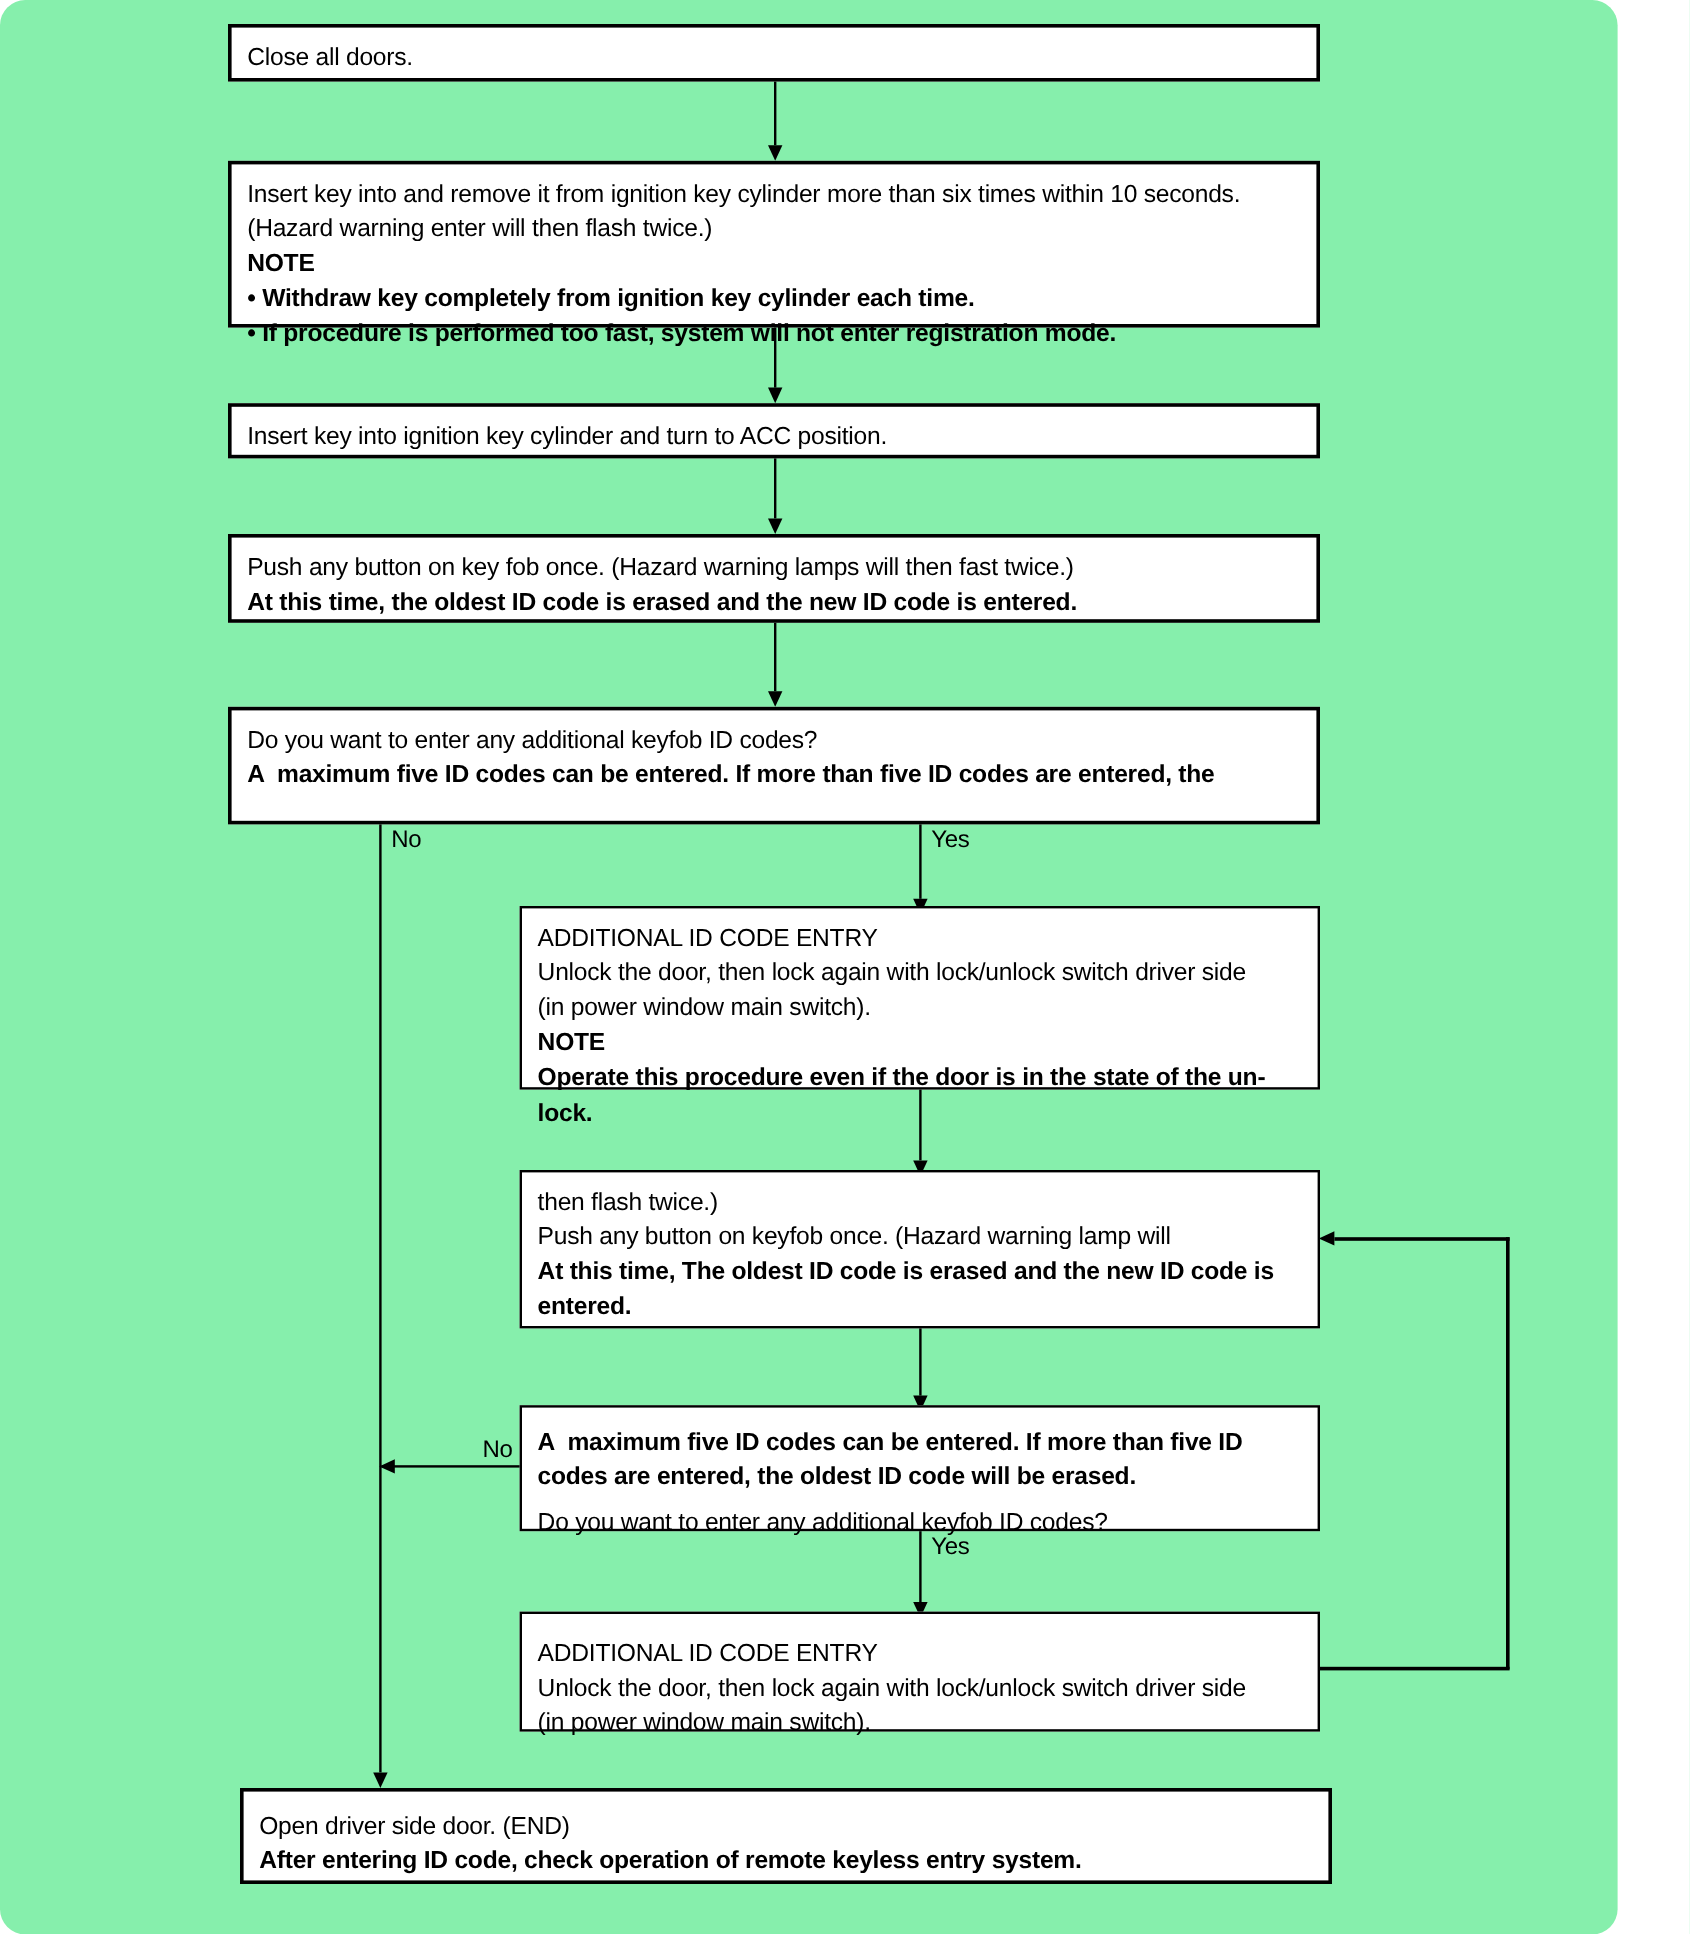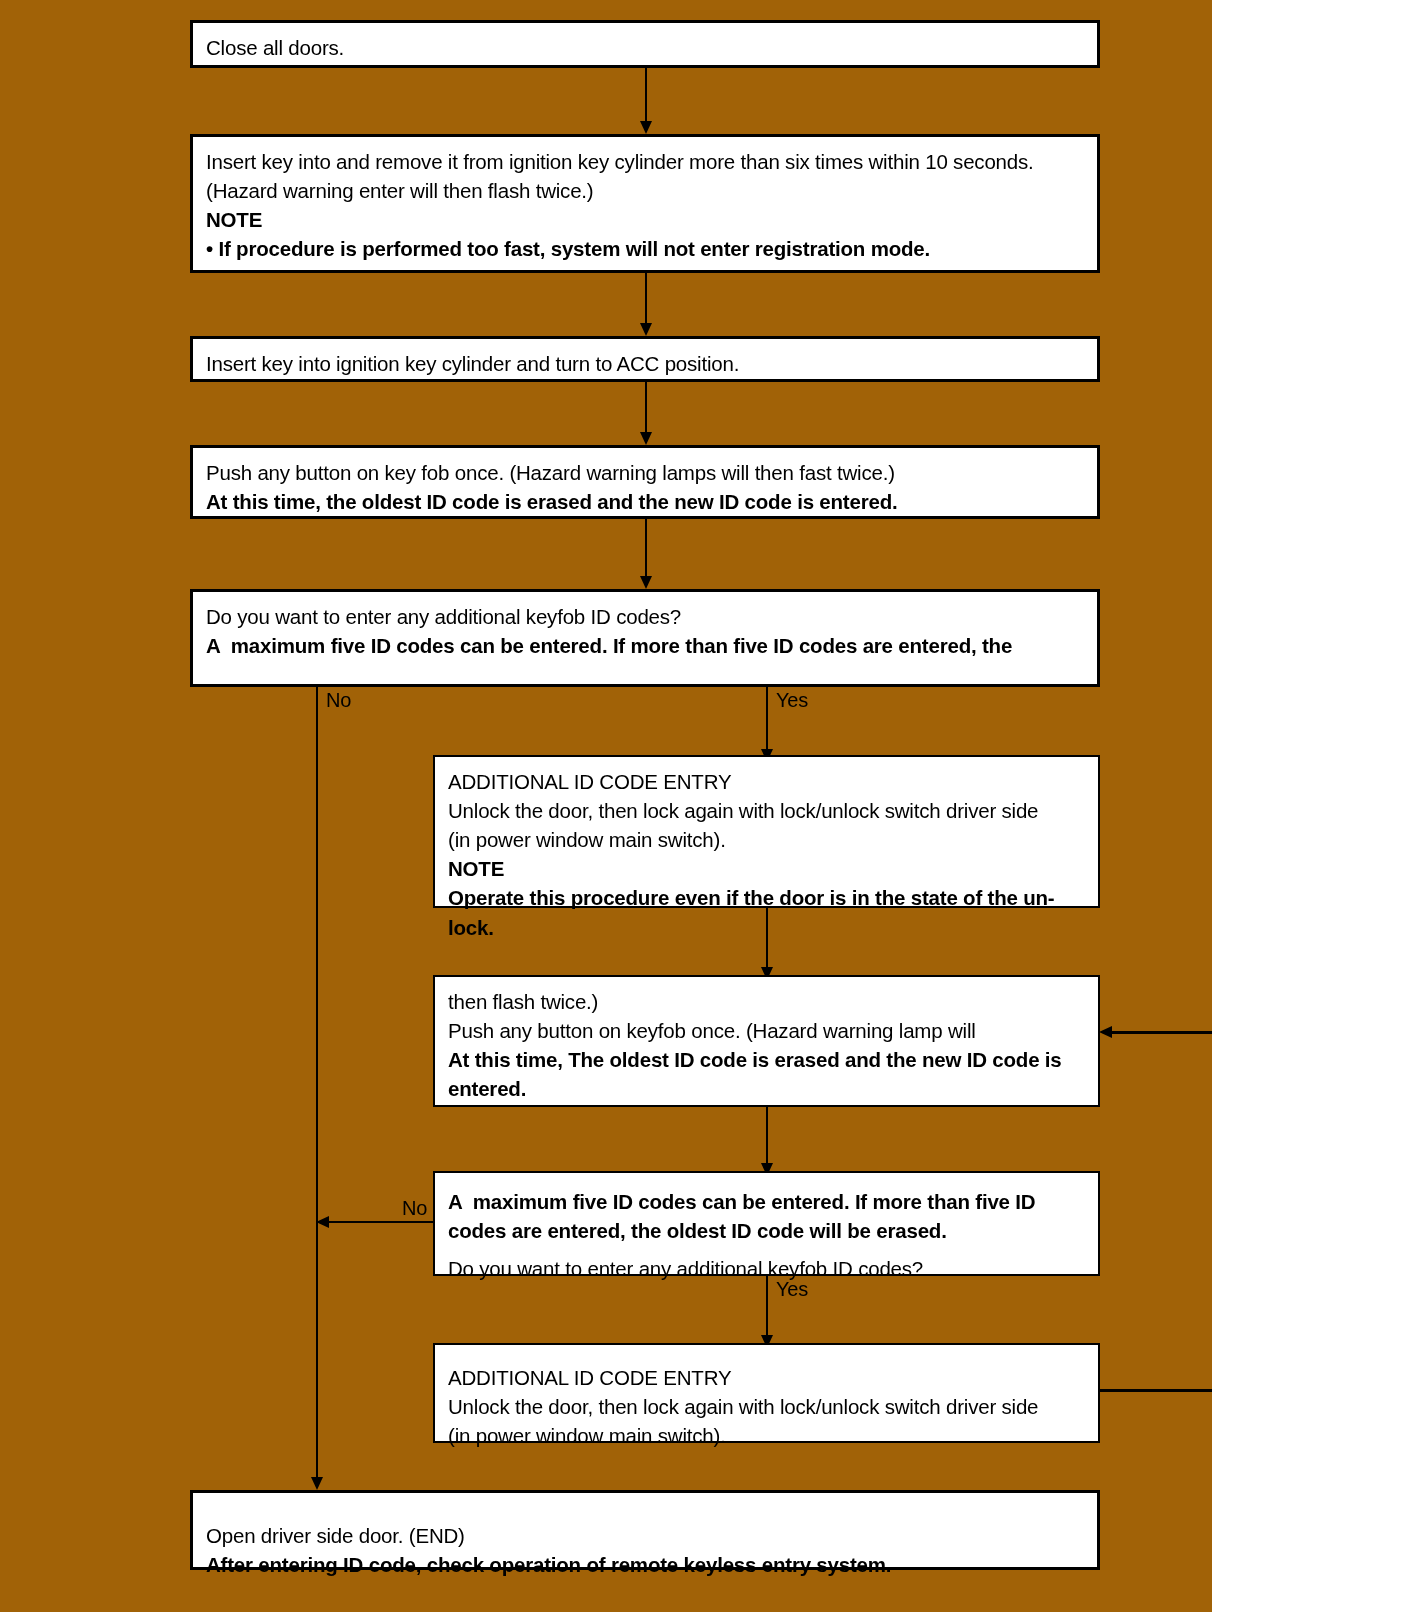--- a/index.html
+++ b/index.html
@@ -6,24 +6,25 @@
     margin: 0;
     padding: 0;
     background: #ffffff;
   }
   body {
     font-family: "Liberation Sans", sans-serif;
     color: #000000;
   }
   #canvas {
     position: relative;
-    width: 1212px;
+    width: 1348px;
     height: 1612px;
-    background: #a16207;
+    background: #86efac;
     overflow: hidden;
+    border-radius: 21px;
   }
   .box {
     position: absolute;
     border: 3px solid #000000;
     background: #ffffff;
     box-sizing: border-box;
     padding: 10px 12px 8px 13px;
     font-size: 20.5px;
     line-height: 1.42;
     letter-spacing: -0.2px;
@@ -84,20 +85,21 @@
     <p>Close all doors.</p>
   </div>
 
   <div class="vline" style="left:645px; top:68px; height:53px;"></div>
   <div class="arrow-down" style="left:640px; top:121px;"></div>
 
   <div class="box" style="left:190px; top:134px; width:910px; height:139px;">
     <p>Insert key into and remove it from ignition key cylinder more than six times within 10 seconds.</p>
     <p>(Hazard warning enter will then flash twice.)</p>
     <p class="b">NOTE</p>
+    <p class="b">• Withdraw key completely from ignition key cylinder each time.</p>
     <p class="b">• If procedure is performed too fast, system will not enter registration mode.</p>
   </div>
 
   <div class="vline" style="left:645px; top:273px; height:50px;"></div>
   <div class="arrow-down" style="left:640px; top:323px;"></div>
 
   <div class="box" style="left:190px; top:336px; width:910px; height:46px;">
     <p>Insert key into ignition key cylinder and turn to ACC position.</p>
   </div>
 
@@ -166,18 +168,18 @@
     <p>ADDITIONAL ID CODE ENTRY</p>
     <p>Unlock the door, then lock again with lock/unlock switch driver side</p>
     <p>(in power window main switch).</p>
   </div>
 
   <div class="hline thick" style="left:1100px; top:1389px; width:158px;"></div>
   <div class="vline thick" style="left:1255px; top:1031px; height:360px;"></div>
   <div class="hline thick" style="left:1112px; top:1031px; width:146px;"></div>
   <div class="arrow-left" style="left:1099px; top:1026px;"></div>
 
-  <div class="box" style="left:190px; top:1490px; width:910px; height:80px; padding-top:28px;">
+  <div class="box" style="left:200px; top:1490px; width:910px; height:80px; padding-top:14px;">
     <p>Open driver side door. (END)</p>
     <p class="b">After entering ID code, check operation of remote keyless entry system.</p>
   </div>
 
 </div>
 
 </body></html>

